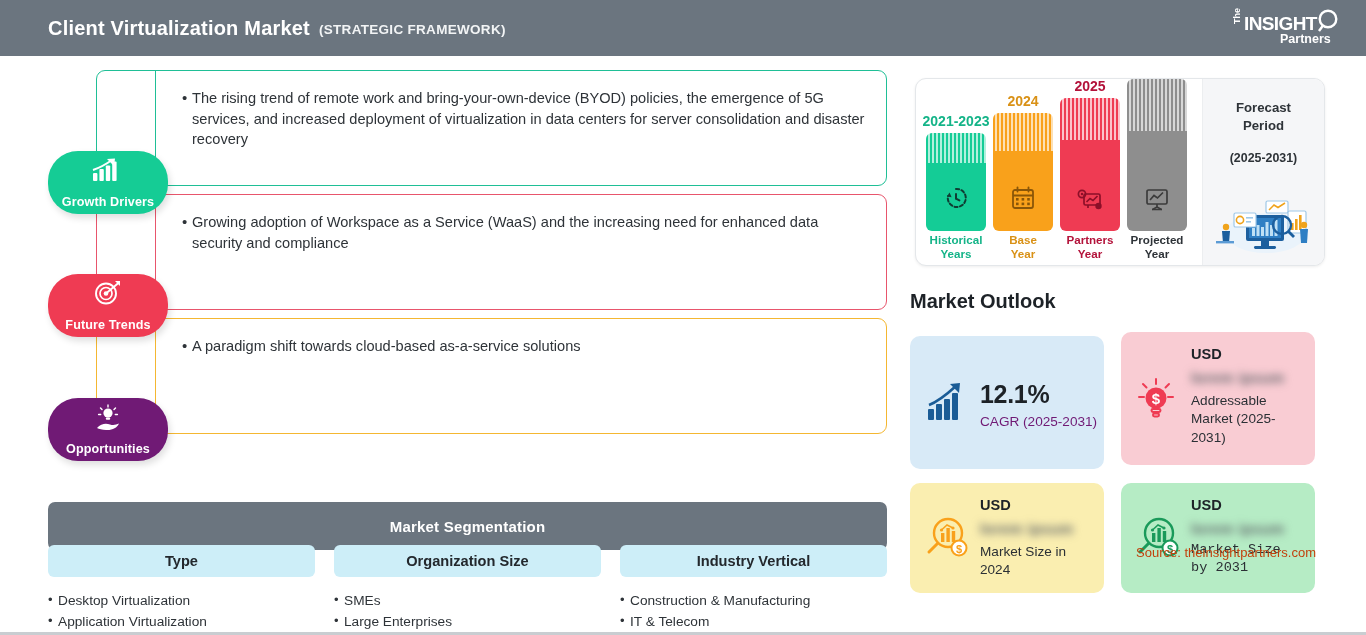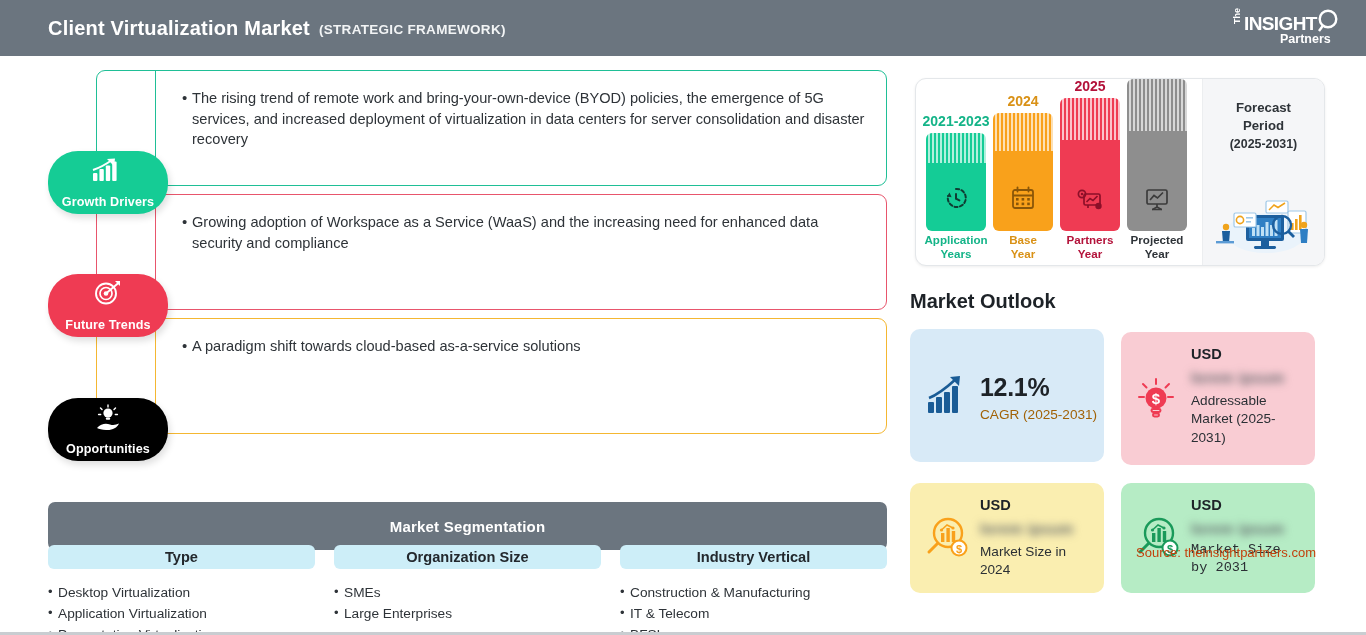--- a/index.html
+++ b/index.html
@@ -55,21 +55,21 @@
 
   
   .seg-header {
     position:absolute; left:48px; top:446px; width:839px; height:48px;
     background:#6b757f; border-radius:7px;
     display:flex; align-items:center; justify-content:center;
     color:#fff; font-size:15px; font-weight:bold; letter-spacing:.2px;
   }
   .seg-col { position:absolute; top:489px; width:267px; }
   .seg-col .seg-title {
-    width:100%; height:24px; background:#cdeef8; border-radius:6px;
+    width:100%; height:32px; background:#cdeef8; border-radius:6px;
     display:flex; align-items:center; justify-content:center;
     font-size:14.6px; font-weight:bold; color:#23282d;
   }
   .seg-col ul { list-style:none; margin-top:14px; }
   .seg-col li {
     font-size:13.7px; color:#2e3338; line-height:1.52; padding-left:10px;
     position:relative; white-space:nowrap;
   }
   .seg-col li::before {
     content:"\2022"; position:absolute; left:0; top:-1px; font-size:13px; color:#2e3338;
@@ -102,36 +102,36 @@
   }
   .tl-forecast {
     position:absolute; right:0; top:0; width:122px; height:100%;
     background:#f5f6f8; border-left:1px solid #eceef0;
     display:flex; flex-direction:column; align-items:center;
   }
   .tl-forecast .f-title {
     margin-top:20px; text-align:center; font-size:13.2px; font-weight:bold;
     color:#2e3338; line-height:1.33;
   }
-  .tl-forecast .f-range { margin-top:3px; font-size:12.4px; font-weight:bold; color:#2e3338; }
+  .tl-forecast .f-range { margin-top:17px; font-size:12.4px; font-weight:bold; color:#2e3338; }
 
   .outlook-title {
     position:absolute; left:10px; top:234px;
     font-size:20px; font-weight:bold; color:#1d2227;
   }
 
   .ocard { position:absolute; border-radius:10px; }
   .ocard .usd { font-size:14.6px; font-weight:bold; color:#1d2227; }
   .ocard .blur {
     display:inline-block; color:#5c6166; font-size:15px; font-weight:bold;
     filter:blur(4.3px); letter-spacing:.4px; user-select:none;
   }
   .ocard .cap { font-size:13.6px; color:#2b3035; line-height:1.36; }
   .ocard .big { font-size:25px; font-weight:bold; color:#1d2227; letter-spacing:-.3px; }
-  .ocard .sub { font-size:13.6px; color:#a16207; }
+  .ocard .sub { font-size:13.6px; color:#701a75; }
 
   .source {
     position:absolute; right:50px; top:545px;
     font-size:13px; color:#c2410c;
   }
   .footline { position:absolute; left:0; top:632px; width:1366px; height:3px; background:#c9cdd1; }
 </style>
 </head>
 <body>
 
@@ -197,21 +197,21 @@
     </div>
 
     <div class="connector" style="left:155px; top:262px; height:116px; background:#f4b731;"></div>
     <div class="feature" style="top:262px; height:116px; --c:#f4b731;">
       <div class="box"></div>
       <div class="txt">
         <span class="bullet">•</span>
         <span>A paradigm shift towards cloud-based as-a-service solutions</span>
       </div>
     </div>
-    <div class="badge" style="left:48px; top:342px; background:#000000;">
+    <div class="badge" style="left:48px; top:342px; background:#701a75;">
       <span class="b-icon">
         <svg width="32" height="28" viewBox="0 0 32 28">
           <circle cx="16" cy="9" r="4.6" fill="#fff"></circle>
           <rect x="13.8" y="13.4" width="4.4" height="2.4" fill="#fff" rx="1"></rect>
           <g stroke="#fff" stroke-width="1.4" stroke-linecap="round">
             <line x1="16" y1="1" x2="16" y2="3"></line>
             <line x1="8.5" y1="4" x2="10" y2="5.5"></line>
             <line x1="23.5" y1="4" x2="22" y2="5.5"></line>
             <line x1="6.6" y1="10.5" x2="8.7" y2="10.5"></line>
             <line x1="25.4" y1="10.5" x2="23.3" y2="10.5"></line>
@@ -265,21 +265,21 @@
             <span class="tl-bicon">
               <svg width="26" height="26" viewBox="0 0 26 26">
                 <path d="M13 4 A9 9 0 1 1 5 11" fill="none" stroke="#0f3d33" stroke-width="2" stroke-linecap="round" stroke-dasharray="3.2 2.4"></path>
                 <path d="M6.5 7.5 L4 11.5 L8.6 12.2 Z" fill="#0f3d33"></path>
                 <line x1="13" y1="9" x2="13" y2="13.6" stroke="#0f3d33" stroke-width="2" stroke-linecap="round"></line>
                 <line x1="13" y1="13.6" x2="16.4" y2="15.4" stroke="#0f3d33" stroke-width="2" stroke-linecap="round"></line>
               </svg>
             </span>
           </div>
           <div class="tl-cap" style="color:#14b488;">
-            <span>Application</span><br>
+            <span>Historical</span><br>
             <span>Years</span>
           </div>
         </div>
 
         <div class="tl-item" style="left:67px;">
           <div class="tl-year" style="color:#d99116; bottom:156px;">2024</div>
           <div class="tl-bar" style="bottom:34px; height:118px;">
             <div class="tl-solid" style="height:80px; background:#f9a11b;"></div>
             <div class="tl-stripe" style="height:38px; background:repeating-linear-gradient(90deg,#f9a11b 0 2px,#fde0b4 2px 4px);"></div>
             <span class="tl-bicon">
@@ -390,21 +390,21 @@
             <rect x="6" y="48" width="18" height="2.4" fill="#5b9bd5"></rect>
             <circle cx="94" cy="32" r="3.2" fill="#f0a31b"></circle>
             <path d="M90 36 L98 36 L97 50 L91 50 Z" fill="#2f7fc4"></path>
           </svg>
         </span>
       </div>
     </div>
 
     <div class="outlook-title">Market Outlook</div>
 
-    <div class="ocard" style="left:10px; top:273px; width:194px; height:133px; background:#d8eaf7;">
+    <div class="ocard" style="left:10px; top:280px; width:194px; height:133px; background:#d8eaf7;">
       <div style="position:absolute; left:16px; top:47px;">
         <svg width="44" height="40" viewBox="0 0 44 40">
           <rect x="2" y="26" width="6" height="11" fill="#1a5c96" rx="1"></rect>
           <rect x="10" y="21" width="6" height="16" fill="#1a5c96" rx="1"></rect>
           <rect x="18" y="16" width="6" height="21" fill="#1a5c96" rx="1"></rect>
           <rect x="26" y="10" width="6" height="27" fill="#1a5c96" rx="1"></rect>
           <path d="M3 22 C11 19, 19 13, 30 3" stroke="#1a5c96" stroke-width="2.6" fill="none"></path>
           <path d="M24 1 L34 0 L33 10 Z" fill="#1a5c96"></path>
         </svg>
       </div>

